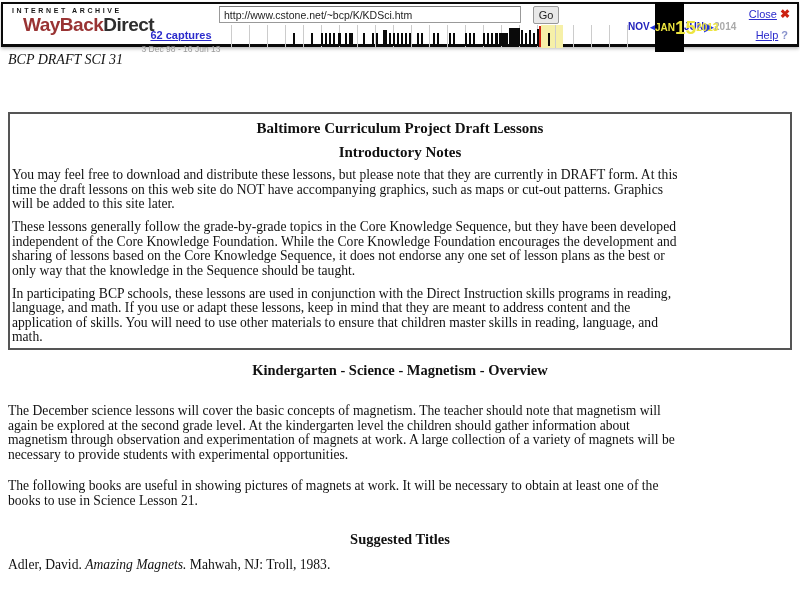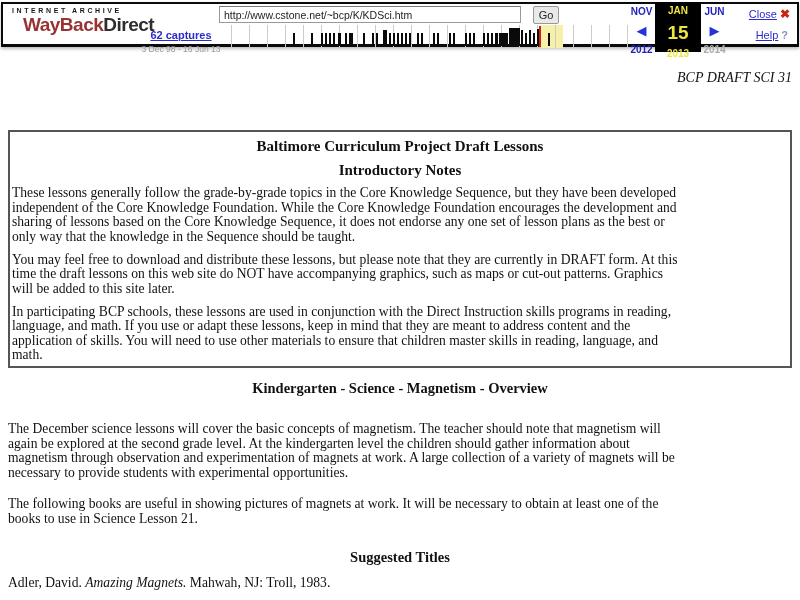--- a/index.html
+++ b/index.html
@@ -28,39 +28,39 @@
     padding:1px 4px;color:#222;}
   .wb-go{position:absolute;left:530px;top:2px;width:26px;height:18px;font-size:11px;
     font-family:"Liberation Sans",sans-serif;background:#e9e9e9;border:1px solid #999;
     border-radius:2px;color:#222;padding:0;cursor:pointer;}
   .wb-timeline{position:absolute;left:228px;top:21px;width:398px;height:23px;cursor:pointer;}
   .wb-sep{position:absolute;top:0;width:1px;height:23px;background:#ccc;}
   .wb-tick{position:absolute;bottom:2px;background:#0a0a0a;z-index:1;}
   .wb-hl{position:absolute;left:310px;top:0;width:22px;height:23px;background:var(--timeline-highlight);z-index:0;}
   .wb-red-line{position:absolute;left:308px;top:1px;width:2px;height:21px;background:var(--alert-red);z-index:2;}
   .wb-nav{position:absolute;left:625px;top:0;height:45px;display:flex;z-index:3;}
-  .wb-col{width:27px;display:flex;flex-direction:column;align-items:center;
-    justify-content:space-between;padding:3px 0 2px;gap:8px;}
+  .wb-col{width:27px;display:flex;flex-direction:row;align-items:center;
+    justify-content:space-between;padding:3px 0 2px;}
   .wb-month,.wb-year{font-size:10px;font-weight:bold;color:var(--nav-blue);line-height:1;}
   .wb-arrow{font-size:13px;color:#2233dd;line-height:12px;cursor:pointer;}
-  .wb-col-cur{width:46px;background:#000;position:relative;top:-2px;height:50px;
+  .wb-col-cur{width:29px;background:#000;position:relative;top:-2px;height:50px;
     color:var(--highlight-yellow);padding:4px 0 3px;}
   .wb-col-cur .wb-month,.wb-col-cur .wb-year{color:var(--highlight-yellow);}
   .wb-day{font-size:19px;font-weight:bold;line-height:17px;color:var(--highlight-yellow);}
   .wb-gray{color:#aaa !important;}
   .wb-close-wrap{position:absolute;right:7px;top:4px;font-size:11px;line-height:1;padding-left:35px;}
   .wb-help-wrap{position:absolute;right:9px;bottom:3px;font-size:11px;line-height:1;}
   .wb-link{color:var(--link-blue);text-decoration:underline;}
   .wb-x{color:var(--alert-red);font-weight:bold;font-size:12px;margin-left:3px;}
   .wb-q{color:#8892cc;font-weight:bold;margin-left:3px;}
 
   
   .doc{padding:0 8px;font-family:"Liberation Serif",serif;font-size:13.6px;
     line-height:14.5px;color:#111;}
-  .draft{margin:24px 0 0;font-style:italic;font-size:14px;text-align:right;}
+  .draft{margin:6px 0 0;font-style:italic;font-size:14px;}
   .intro-box{margin-top:44px;border:2px solid #555;padding:7px 2px 3px;}
   .box-title{text-align:center;font-weight:bold;font-size:15px;margin:0;}
   .box-subtitle{text-align:center;font-weight:bold;font-size:15px;margin:10px 0 0;}
   .bp{margin:8.5px 0 0;white-space:pre-line;}
   .sec-heading{margin:13px 0 0;font-weight:bold;font-size:14.5px;text-align:center;}
   .p-top27{margin-top:27px;}
   .p-top17{margin-top:17px;}
   .sug{margin-top:24px;}
   .citation{margin:11px 0 0;}
 </style>
@@ -174,27 +174,27 @@
     <a class="wb-link">Help</a><span class="wb-q">?</span>
   </div>
 </div>
 
 <div class="doc">
   <p class="draft">BCP DRAFT SCI 31</p>
 
   <div class="intro-box">
     <p class="box-title">Baltimore Curriculum Project Draft Lessons</p>
     <p class="box-subtitle">Introductory Notes</p>
+    <p class="bp">You may feel free to download and distribute these lessons, but please note that they are currently in DRAFT form. At this
+time the draft lessons on this web site do NOT have accompanying graphics, such as maps or cut-out patterns. Graphics
+will be added to this site later.</p>
     <p class="bp">These lessons generally follow the grade-by-grade topics in the Core Knowledge Sequence, but they have been developed
 independent of the Core Knowledge Foundation. While the Core Knowledge Foundation encourages the development and
 sharing of lessons based on the Core Knowledge Sequence, it does not endorse any one set of lesson plans as the best or
 only way that the knowledge in the Sequence should be taught.</p>
-    <p class="bp">You may feel free to download and distribute these lessons, but please note that they are currently in DRAFT form. At this
-time the draft lessons on this web site do NOT have accompanying graphics, such as maps or cut-out patterns. Graphics
-will be added to this site later.</p>
     <p class="bp">In participating BCP schools, these lessons are used in conjunction with the Direct Instruction skills programs in reading,
 language, and math. If you use or adapt these lessons, keep in mind that they are meant to address content and the
 application of skills. You will need to use other materials to ensure that children master skills in reading, language, and
 math.</p>
   </div>
 
   <p class="sec-heading">Kindergarten - Science - Magnetism - Overview</p>
   <p class="bp p-top27">The December science lessons will cover the basic concepts of magnetism. The teacher should note that magnetism will
 again be explored at the second grade level. At the kindergarten level the children should gather information about
 magnetism through observation and experimentation of magnets at work. A large collection of a variety of magnets will be

